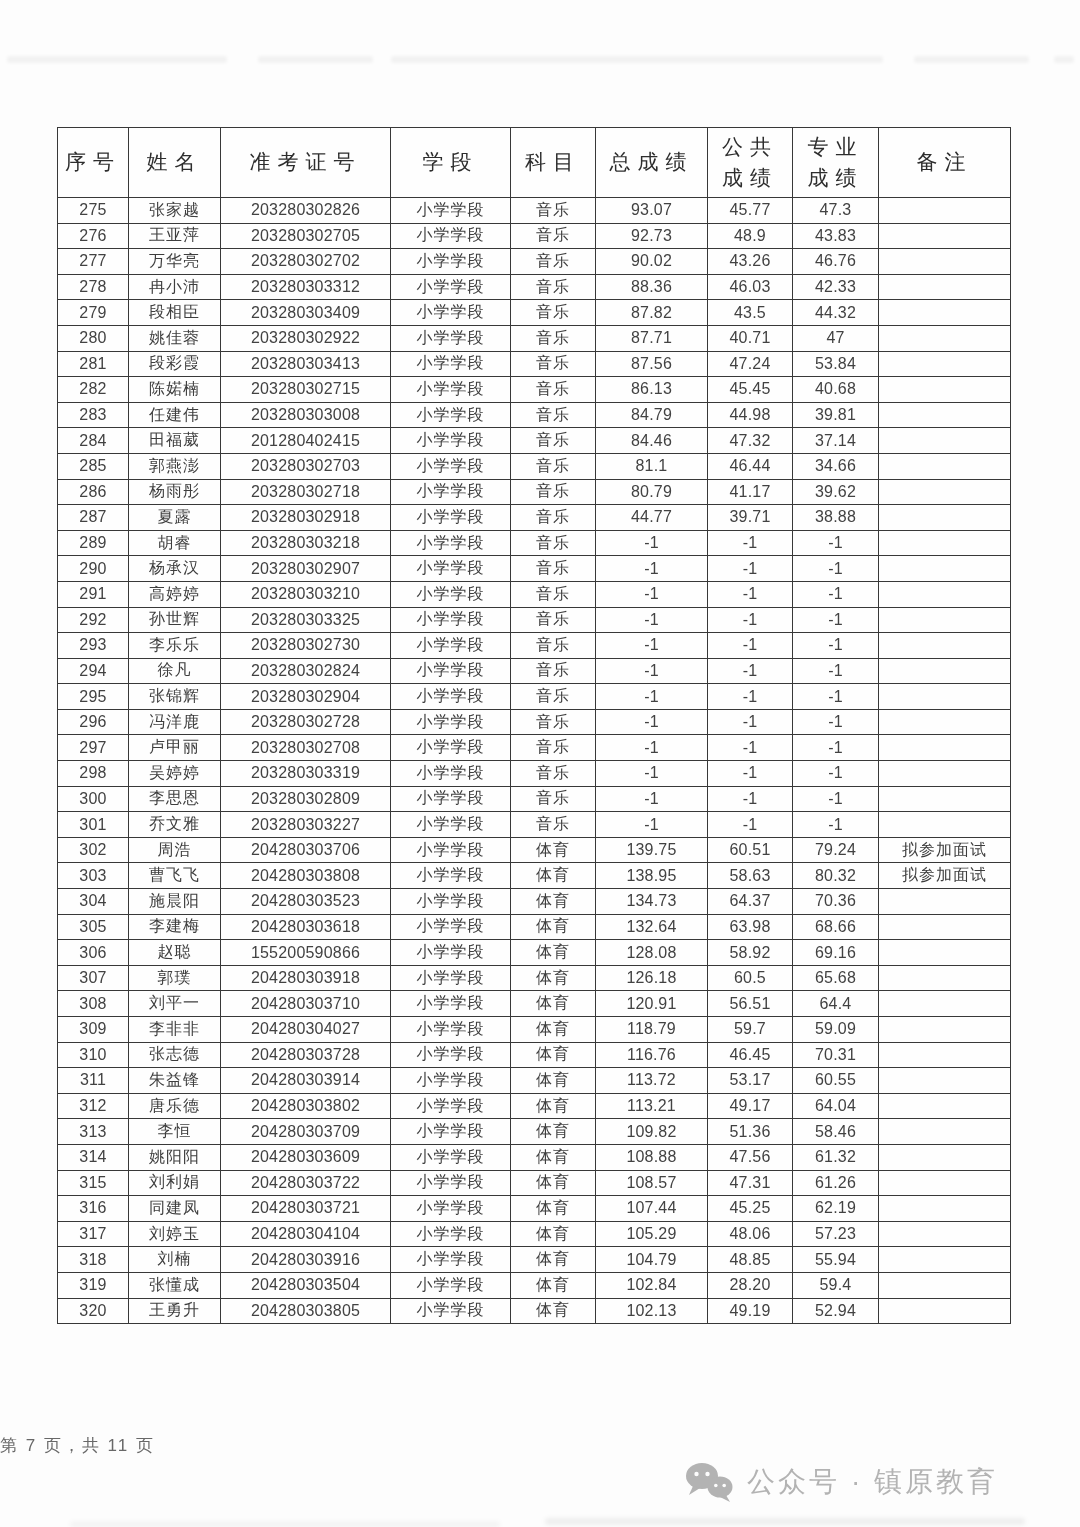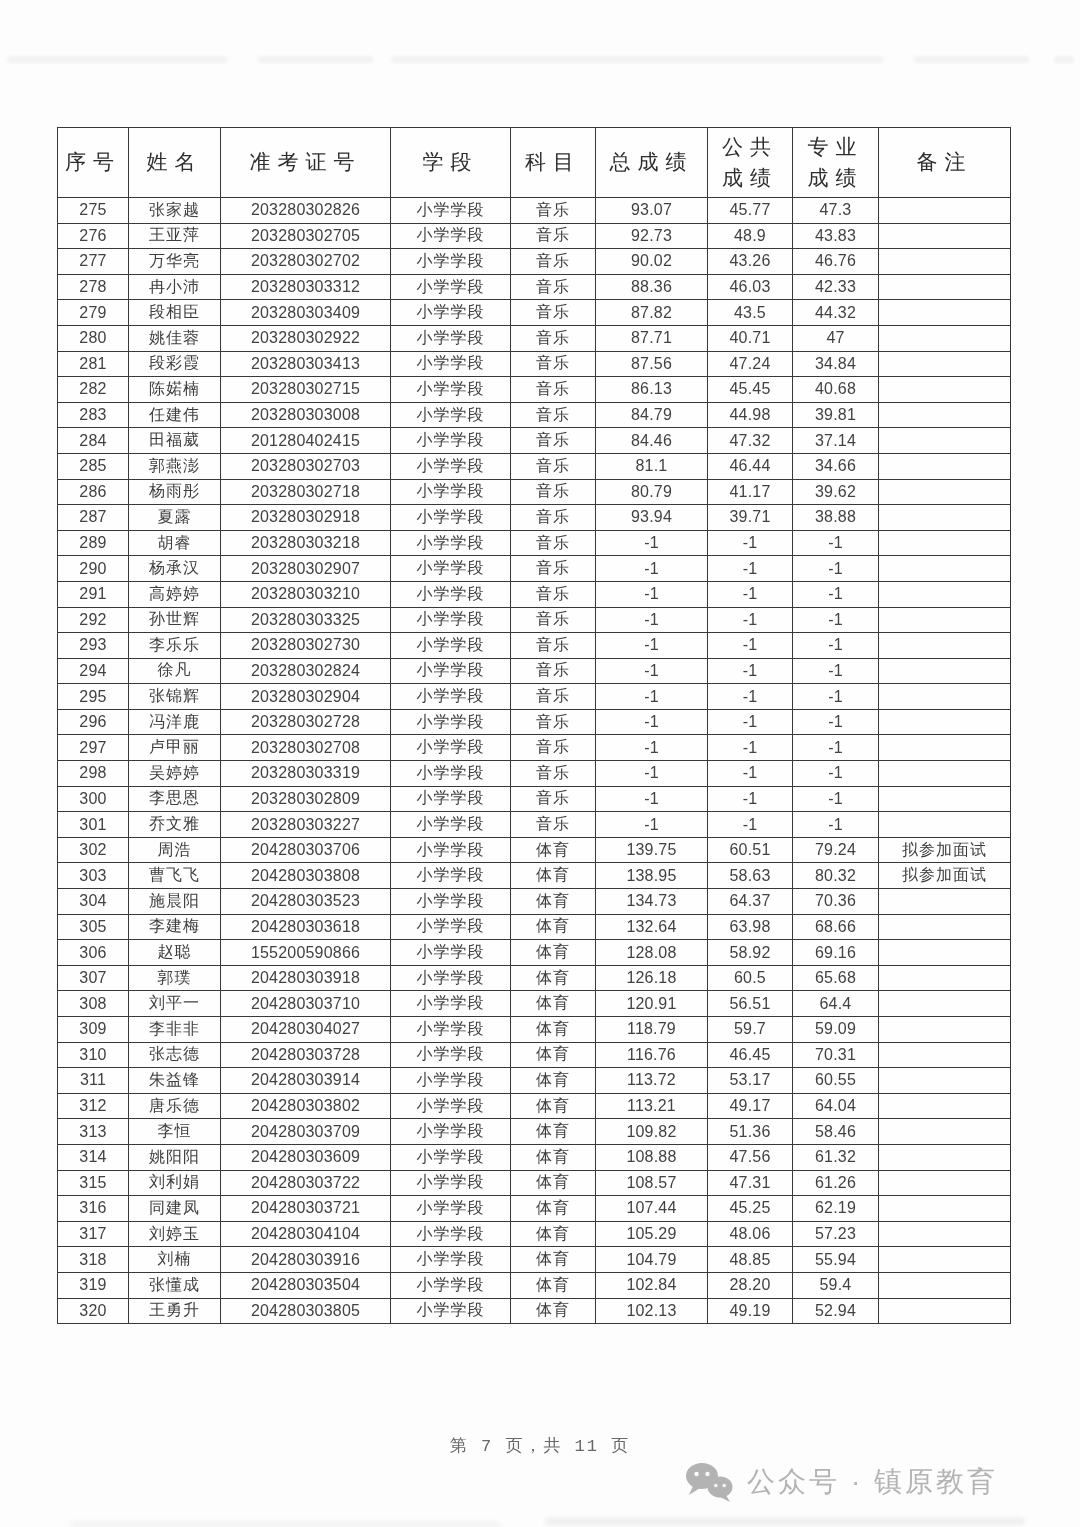--- a/index.html
+++ b/index.html
@@ -38,22 +38,22 @@
   .results tbody td.num{
     font-family:"Liberation Sans","DejaVu Sans",sans-serif;
     font-size:16px;letter-spacing:0.2px;color:#424242;
   }
   .results tbody td.cn{
     font-family:"Liberation Serif","DejaVu Serif",serif;
     letter-spacing:1px;
   }
   .page-footer{
     position:absolute;left:0;right:0;top:1434px;
-    text-align:center;font-size:17px;color:#686868;letter-spacing:2px;
-    font-family:Liberation Mono, monospace;
+    font-size:17px;color:#686868;letter-spacing:2px;
+    font-family:Liberation Sans, sans-serif;
   }
   .watermark{
     position:absolute;right:82px;top:1462px;
     display:flex;align-items:center;gap:13px;
     color:#b3b3b3;font-size:28px;letter-spacing:3px;
     font-family:"Liberation Sans","DejaVu Sans",sans-serif;
   }
   .watermark svg{display:block;}
 </style>
 </head>
@@ -160,21 +160,21 @@
         <td class="cn"></td>
       </tr>
       <tr>
         <td class="num">281</td>
         <td class="cn">段彩霞</td>
         <td class="num">203280303413</td>
         <td class="cn">小学学段</td>
         <td class="cn">音乐</td>
         <td class="num">87.56</td>
         <td class="num">47.24</td>
-        <td class="num">34.84</td>
+        <td class="num">53.84</td>
         <td class="cn"></td>
       </tr>
       <tr>
         <td class="num">282</td>
         <td class="cn">陈婼楠</td>
         <td class="num">203280302715</td>
         <td class="cn">小学学段</td>
         <td class="cn">音乐</td>
         <td class="num">86.13</td>
         <td class="num">45.45</td>
@@ -224,21 +224,21 @@
         <td class="num">41.17</td>
         <td class="num">39.62</td>
         <td class="cn"></td>
       </tr>
       <tr>
         <td class="num">287</td>
         <td class="cn">夏露</td>
         <td class="num">203280302918</td>
         <td class="cn">小学学段</td>
         <td class="cn">音乐</td>
-        <td class="num">93.94</td>
+        <td class="num">44.77</td>
         <td class="num">39.71</td>
         <td class="num">38.88</td>
         <td class="cn"></td>
       </tr>
       <tr>
         <td class="num">289</td>
         <td class="cn">胡睿</td>
         <td class="num">203280303218</td>
         <td class="cn">小学学段</td>
         <td class="cn">音乐</td>

